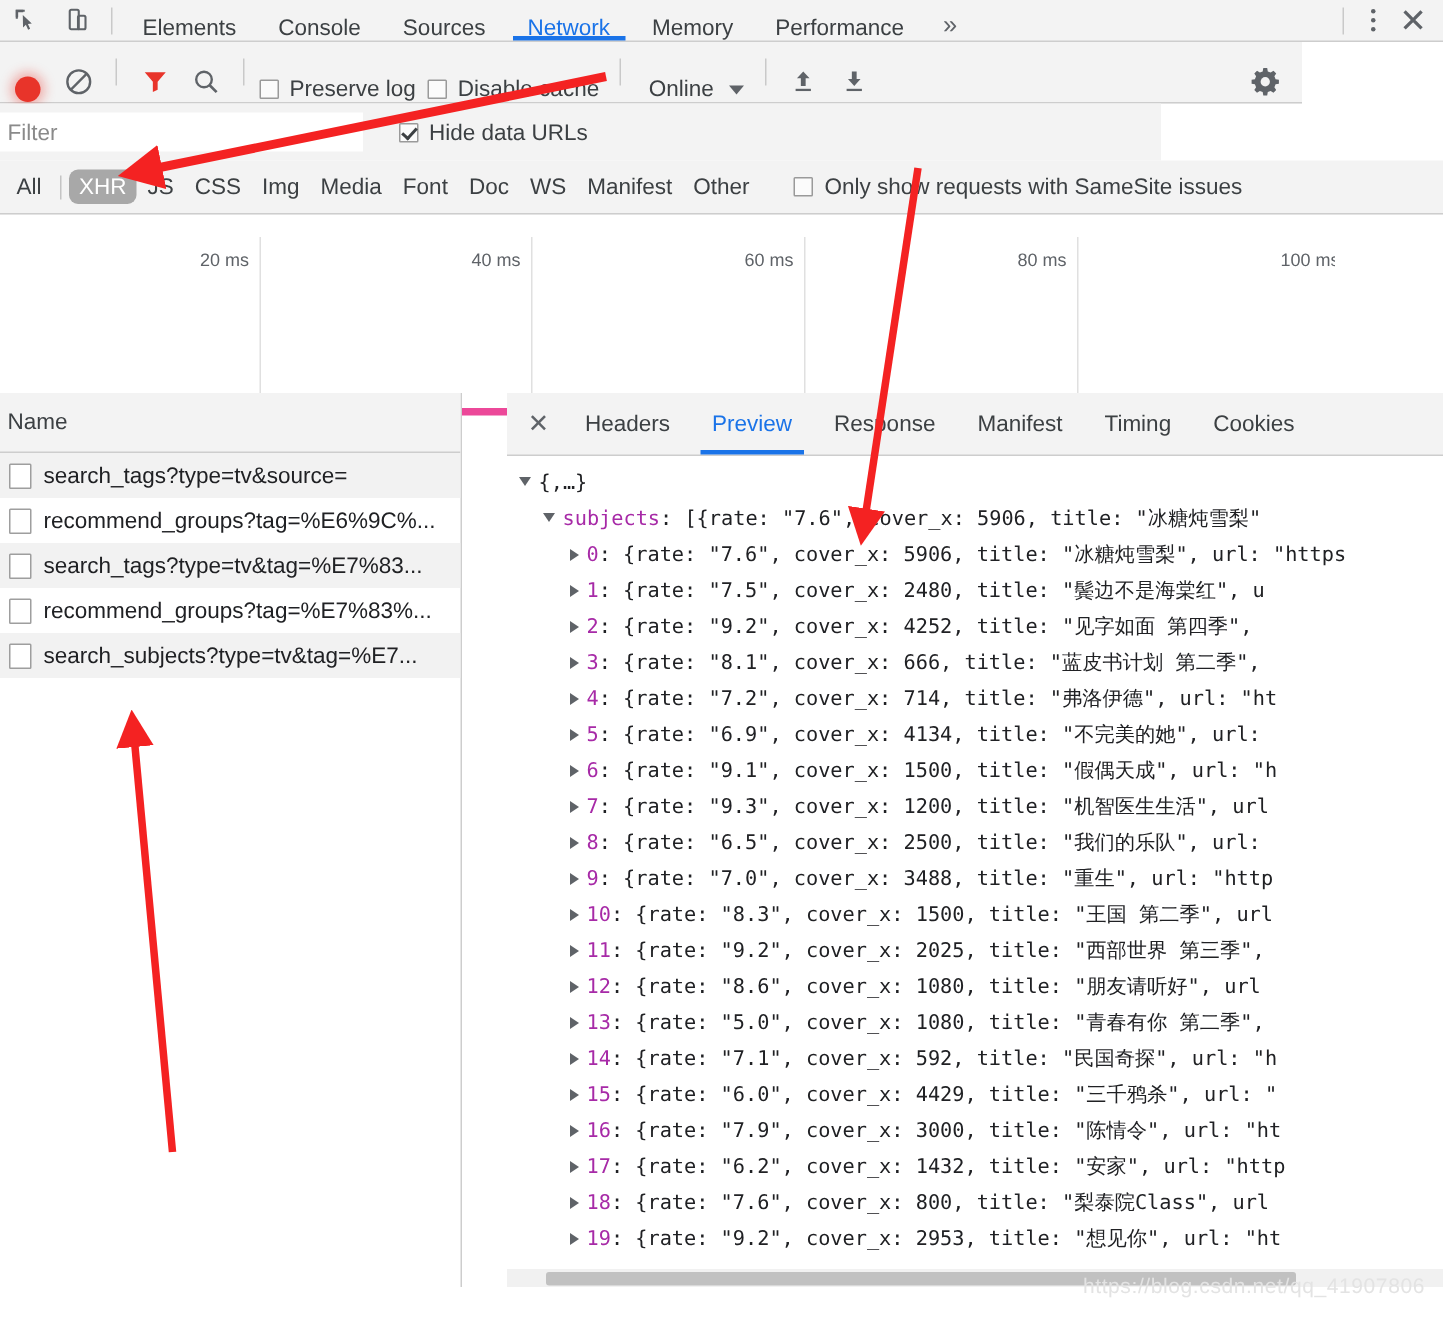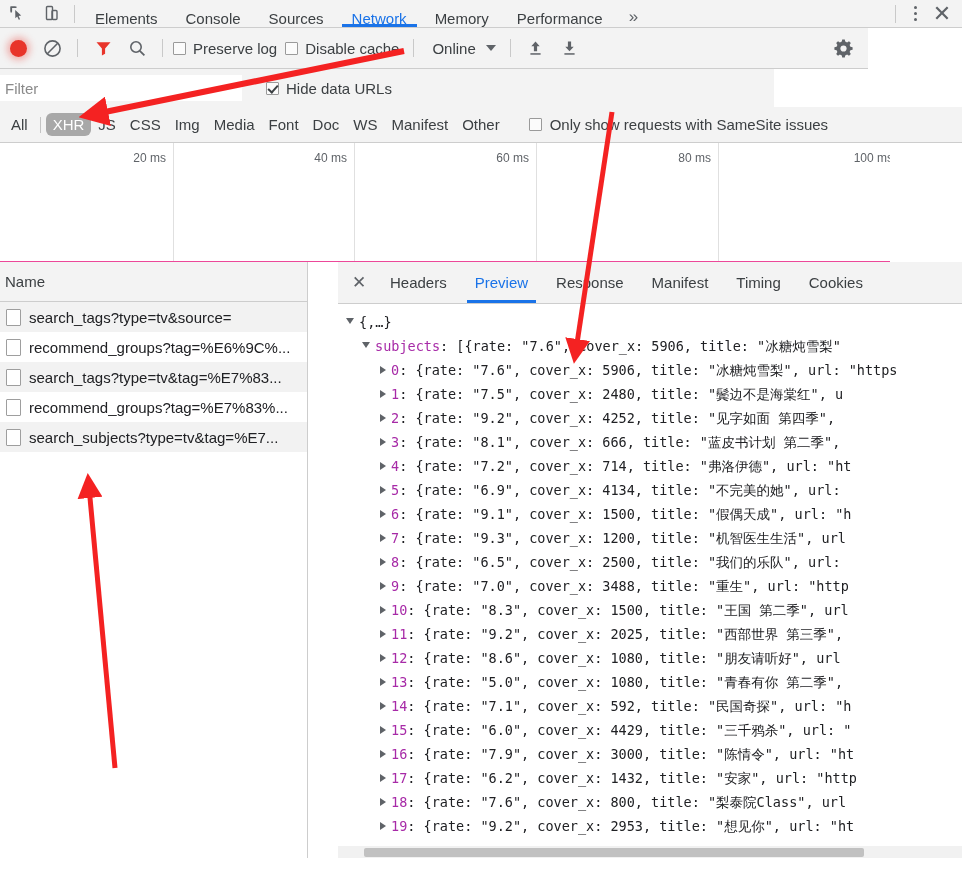--- a/index.html
+++ b/index.html
@@ -34,21 +34,21 @@
   .tabstrip-right { margin-left: auto; display: flex; align-items: center; gap: 2px; padding-right: 6px; }
   .kebab { width: 22px; display: flex; flex-direction: column; align-items: center; gap: 3px; }
   .kebab i { width: 3px; height: 3px; border-radius: 50%; background: #5f6368; display: block; }
   .closex { width: 28px; height: 26px; display: flex; align-items: center; justify-content: center;
             font-size: 22px; color: #5f6368; line-height: 1; }
 
   
   .nettoolbar {
     position: absolute; left: 0; top: 28px; width: 868px; height: 41px;
     background: #f3f3f3; border-bottom: 1px solid #cdcdcd;
-    display: flex; align-items: center; padding: 0 8px; gap: 4px;
+    display: flex; align-items: flex-end; padding: 0 8px; gap: 4px;
   }
   .record-dot { width: 17px; height: 17px; border-radius: 50%; background: #e8342a;
                 box-shadow: 0 0 7px 3px rgba(232,52,42,.35); margin: 0 6px 0 2px; }
   .ibtn { width: 30px; height: 28px; display: flex; align-items: center; justify-content: center; }
   .cb { width: 13px; height: 13px; border: 1px solid #9a9a9a; background: #fbfbfb;
         display: inline-block; vertical-align: middle; border-radius: 1px; position: relative; flex: none; }
   .cb.checked::after {
     content: ""; position: absolute; left: 3px; top: 0px; width: 4px; height: 8px;
     border: solid #3c4043; border-width: 0 2px 2px 0; transform: rotate(42deg);
   }
@@ -79,22 +79,22 @@
     display: flex; align-items: center; padding-left: 4px; gap: 0px;
   }
   .chip { font-size: 15px; color: #3c4043; padding: 3px 7px; border-radius: 6px; white-space: nowrap; }
   .chip.active { background: #a8a8a8; color: #ffffff; }
   .chipsep { width: 1px; height: 16px; background: #c4c4c4; margin: 0 5px; }
   .samesite { display: flex; align-items: center; gap: 8px; margin-left: 22px;
               font-size: 15px; color: #3c4043; white-space: nowrap; }
 
   
   .overview {
-    position: absolute; left: 0; top: 143px; width: 890px; height: 119px;
-    background: #ffffff; border-bottom: 1px solid #ec4899; overflow: hidden;
+    position: absolute; left: 0; top: 158px; width: 890px; height: 119px;
+    background: #ffffff; border-bottom: 5px solid #ec4899; overflow: hidden;
   }
   .tick { position: absolute; top: 0; bottom: 0; border-right: 1px solid #e0e0e0; }
   .ticklabel { position: absolute; top: 8px; font-size: 12px; color: #5f6368;
                transform: translateX(-100%); padding-right: 4px; white-space: nowrap; }
 
   
   .leftpane {
     position: absolute; left: 0; top: 262px; width: 308px; bottom: 29px;
     background: #fff; border-right: 1px solid #cdcdcd; overflow: hidden;
   }
@@ -465,20 +465,21 @@
         <span>: {rate: "9.2", cover_x: 2953, title: "想见你", url: "ht</span>
       </div>
     </div>
 
     <div class="hscroll">
         <i></i>
       </div>
   </div>
 
 
+  <div class="watermark">https://blog.csdn.net/qq_41907806</div>
 
   <svg class="annot" viewBox="0 0 962 887">
     <defs>
       <marker id="ah" markerWidth="5" markerHeight="5" refX="2.2" refY="2.5" orient="auto">
         <path d="M0,0 L5,2.5 L0,5 z" fill="#f42222"></path>
       </marker>
     </defs>
     <line x1="404" y1="51" x2="95" y2="114" stroke="#f42222" stroke-width="6" marker-end="url(#ah)"></line>
     <line x1="612" y1="112" x2="576" y2="350" stroke="#f42222" stroke-width="5" marker-end="url(#ah)"></line>
     <line x1="115" y1="768" x2="89" y2="487" stroke="#f42222" stroke-width="5" marker-end="url(#ah)"></line>

